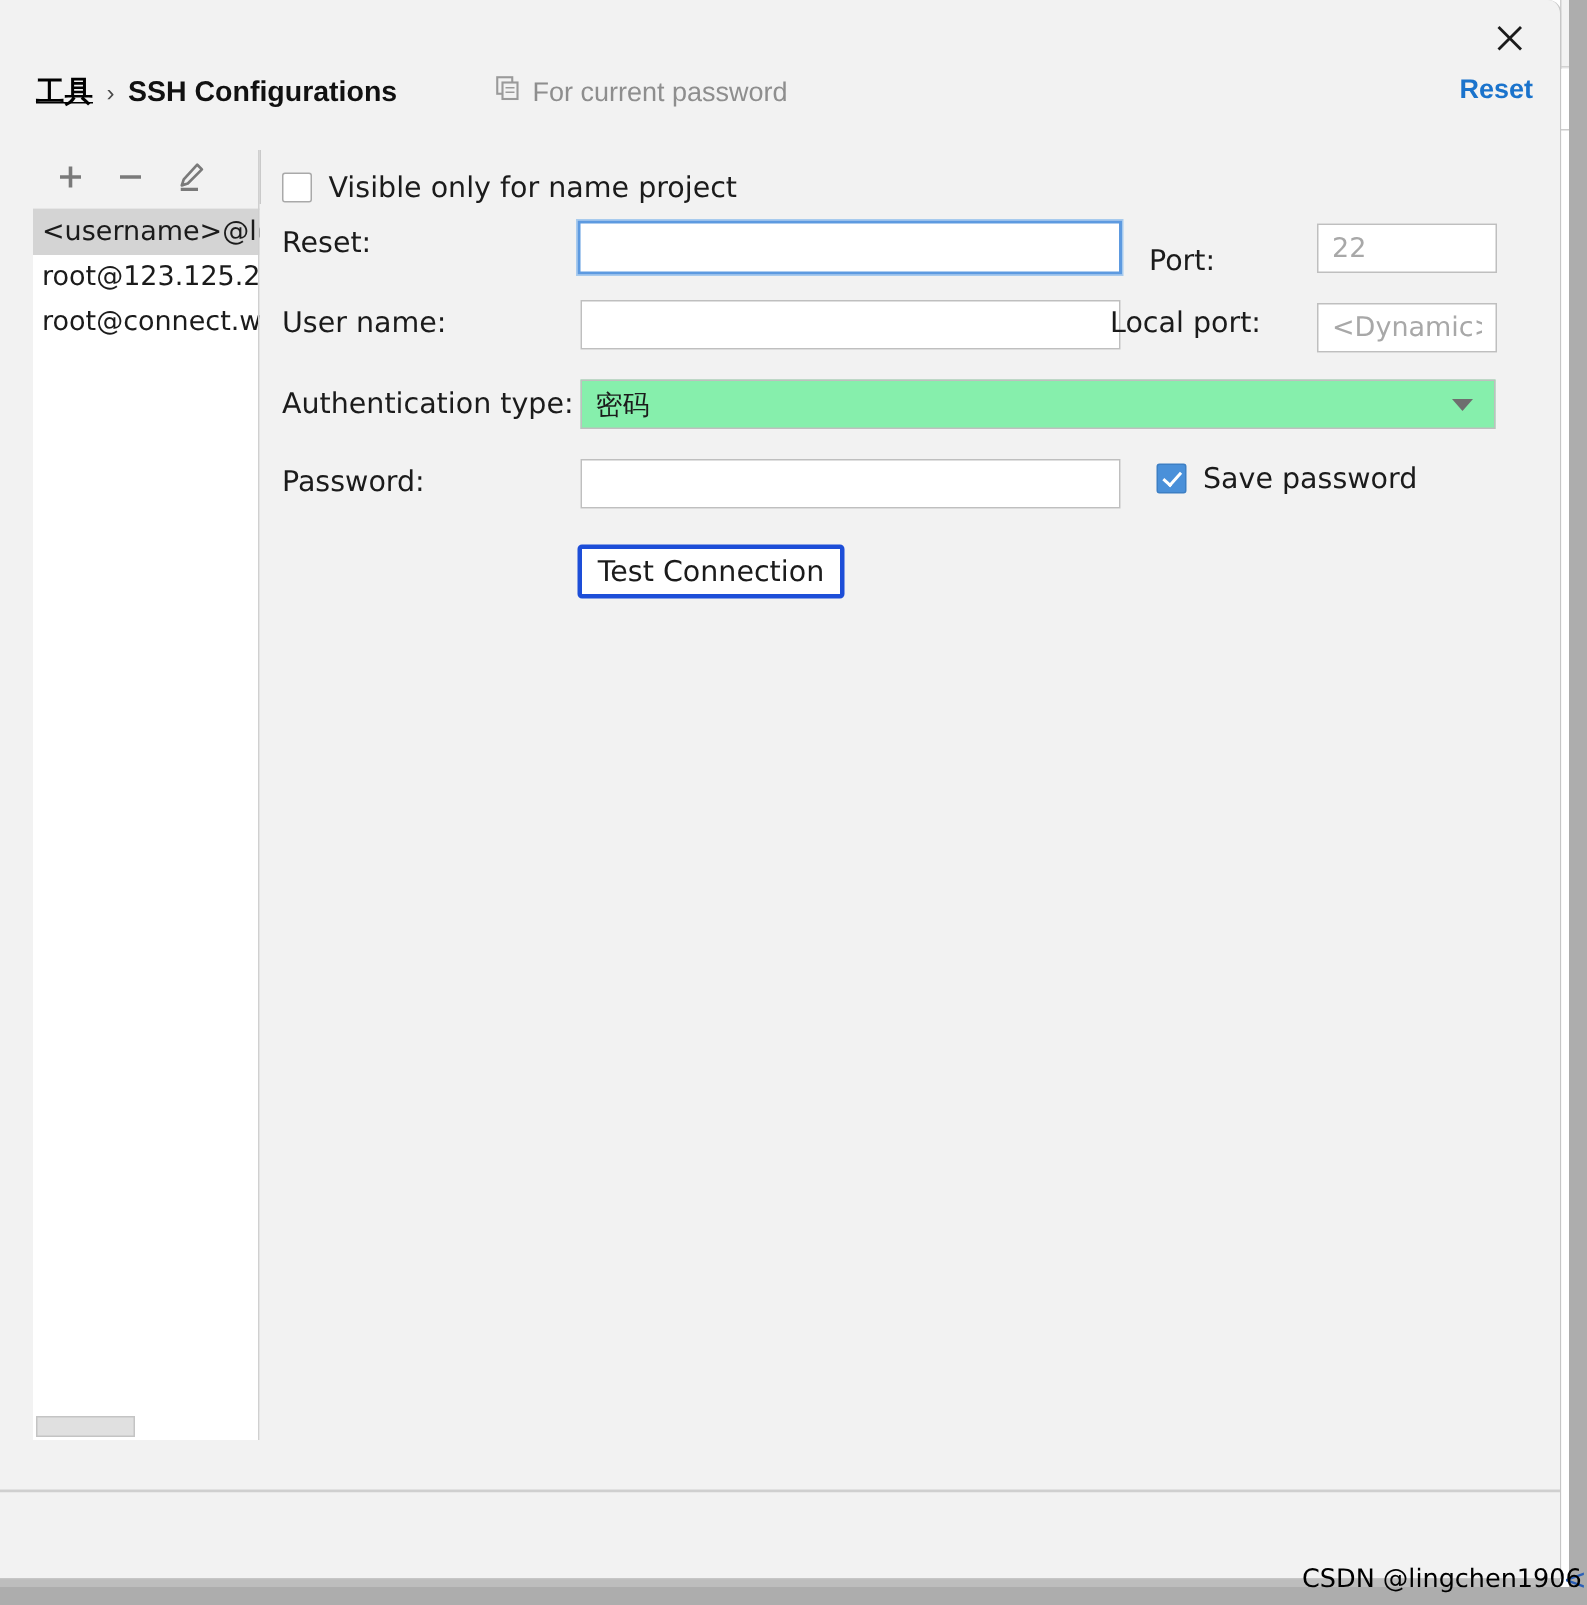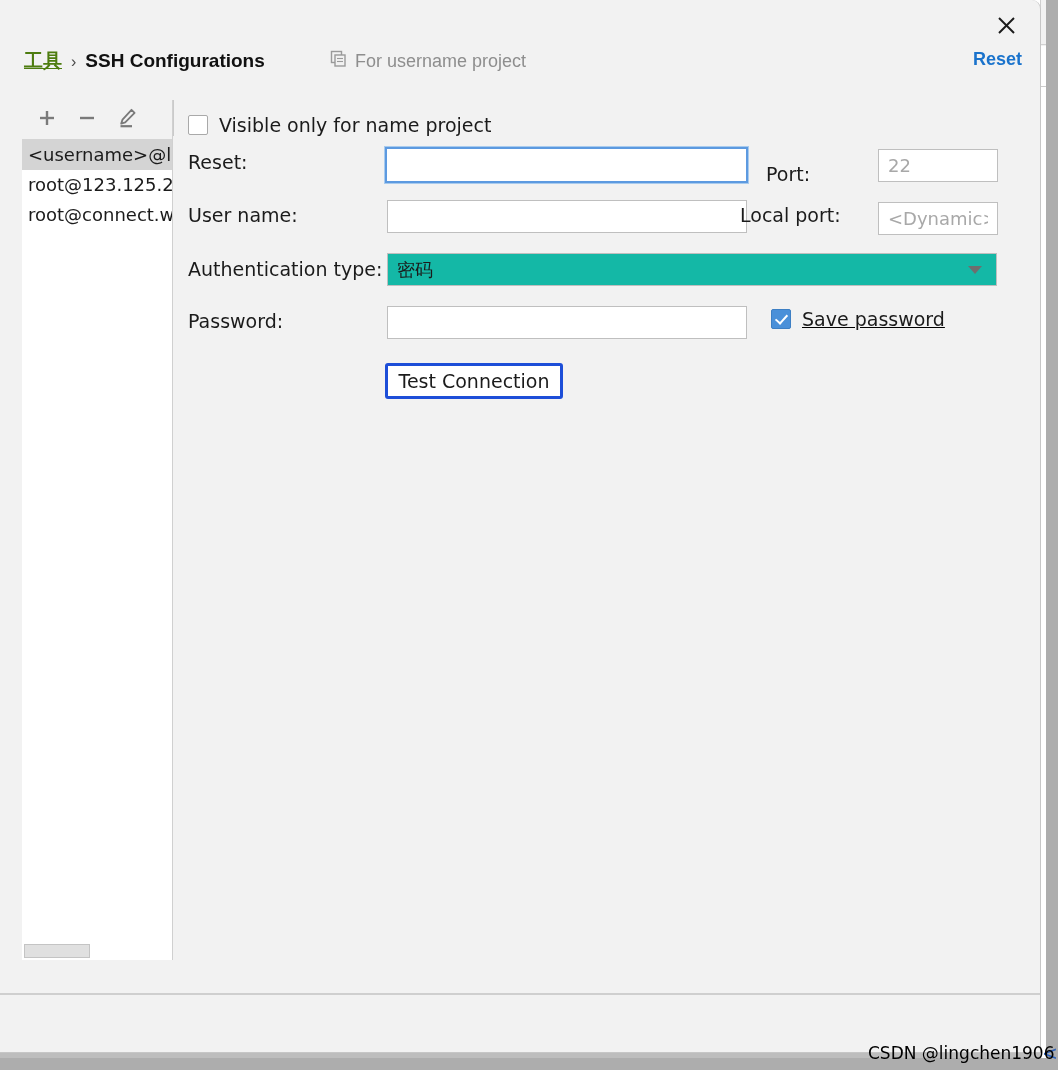--- a/index.html
+++ b/index.html
@@ -97,21 +97,21 @@
   #breadcrumb {
     position: absolute;
     left: 24px; top: 0;
     display: flex; align-items: baseline;
     gap: 9px;
     white-space: nowrap;
   }
   .crumb-link {
     font-size: 19px;
     font-weight: bold;
-    color: #4d7c0f;
+    color: #000000;
     text-decoration: underline;
     cursor: pointer;
     font-family: "DejaVu Sans", "Liberation Sans", sans-serif;
   }
   .crumb-sep {
     font-size: 16px;
     color: #4a4a4a;
   }
   .crumb-current {
     font-size: 19px;
@@ -264,21 +264,21 @@
   .cbox-label {
     font-size: 19px;
     color: #1b1b1b;
     white-space: nowrap;
     font-family: "DejaVu Sans", "Liberation Sans", sans-serif;
   }
 
   
   .select-box {
     position: relative;
-    background: #14b8a6;
+    background: #86efac;
     border: 1px solid #bfbfbf;
     box-sizing: border-box;
     display: flex; align-items: center;
     padding: 0 9px;
     cursor: pointer;
   }
   .select-value {
     font-size: 18px;
     color: #1b1b1b;
     font-family: "DejaVu Sans", "Liberation Sans", sans-serif;
@@ -362,21 +362,21 @@
 
     <div id="project-scope">
       <span>
         <svg width="17" height="17" viewBox="0 0 17 17" aria-hidden="true">
           <rect x="1.5" y="1.5" width="10" height="11" fill="none" stroke="#9a9a9a" stroke-width="1.4"></rect>
           <rect x="5" y="5" width="10" height="11" fill="#f2f2f2" stroke="#9a9a9a" stroke-width="1.4"></rect>
           <line x1="7" y1="8.5" x2="13" y2="8.5" stroke="#9a9a9a" stroke-width="1.1"></line>
           <line x1="7" y1="11.5" x2="13" y2="11.5" stroke="#9a9a9a" stroke-width="1.1"></line>
         </svg>
       </span>
-      <span>For username project</span>
+      <span>For current password</span>
     </div>
 
     <div id="reset-link">Reset</div>
   </div>
 
   <div id="list-toolbar">
     <span class="tb-icon">
       <svg width="20" height="20" viewBox="0 0 20 20" aria-hidden="true">
         <line x1="10" y1="3" x2="10" y2="17" stroke="#7a7a7a" stroke-width="2.4"></line>
         <line x1="3" y1="10" x2="17" y2="10" stroke="#7a7a7a" stroke-width="2.4"></line>
@@ -435,21 +435,21 @@
     </div>
     <div class="select-box" style="position:absolute; left:199px; top:145px; width:610px; height:33px;">
       <span class="select-value">密码</span>
       <span class="select-arrow"></span>
     </div>
 
     <div class="row" style="left:0; top:202px;">
       <span class="field-label">Password:</span>
     </div>
     <input class="text-input" type="password" style="position: absolute; left: 199px; top: 198px; width: 360px; height: 33px;" value="" placeholder="">
-    <div class="row checkbox-row" style="left:583px; top:200px;text-decoration:underline;">
+    <div class="row checkbox-row" style="left:583px; top:200px;">
       <span class="cbox checked"></span>
       <span class="cbox-label">Save password</span>
     </div>
 
     <div class="btn" style="position:absolute; left:197px; top:255px; width:178px; height:36px;">Test Connection</div>
   </div>
 
   <div id="bottom-sep"></div>
   <div id="bottom-bar">
     

